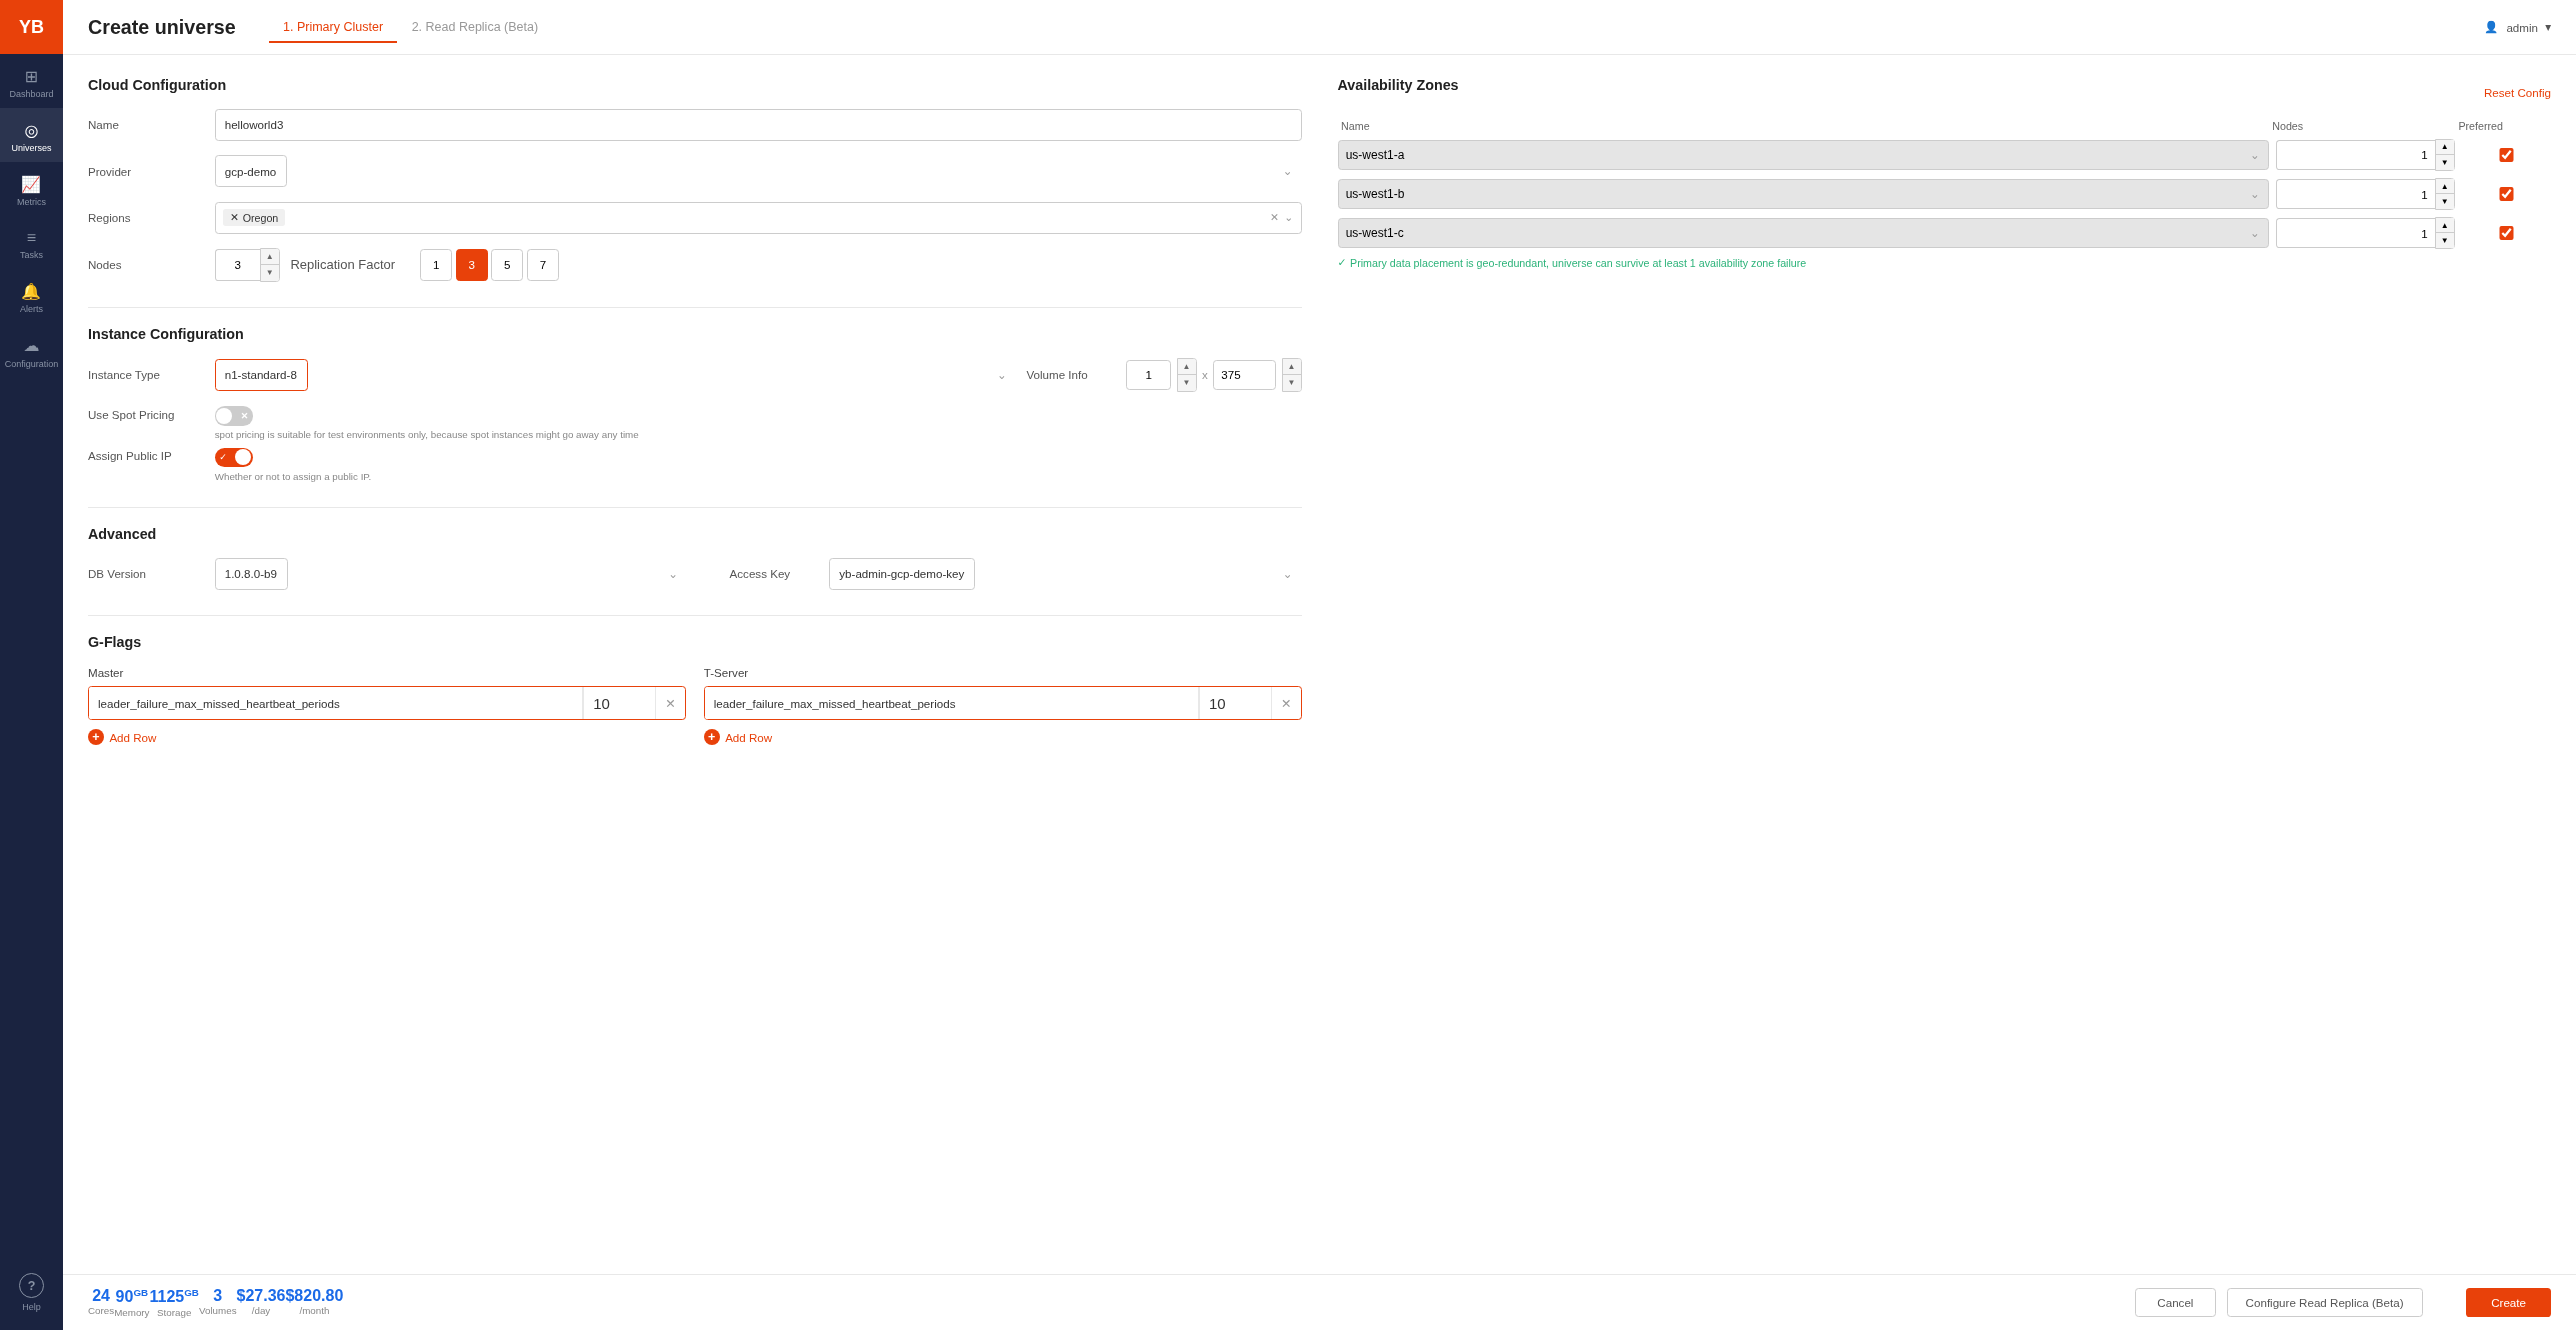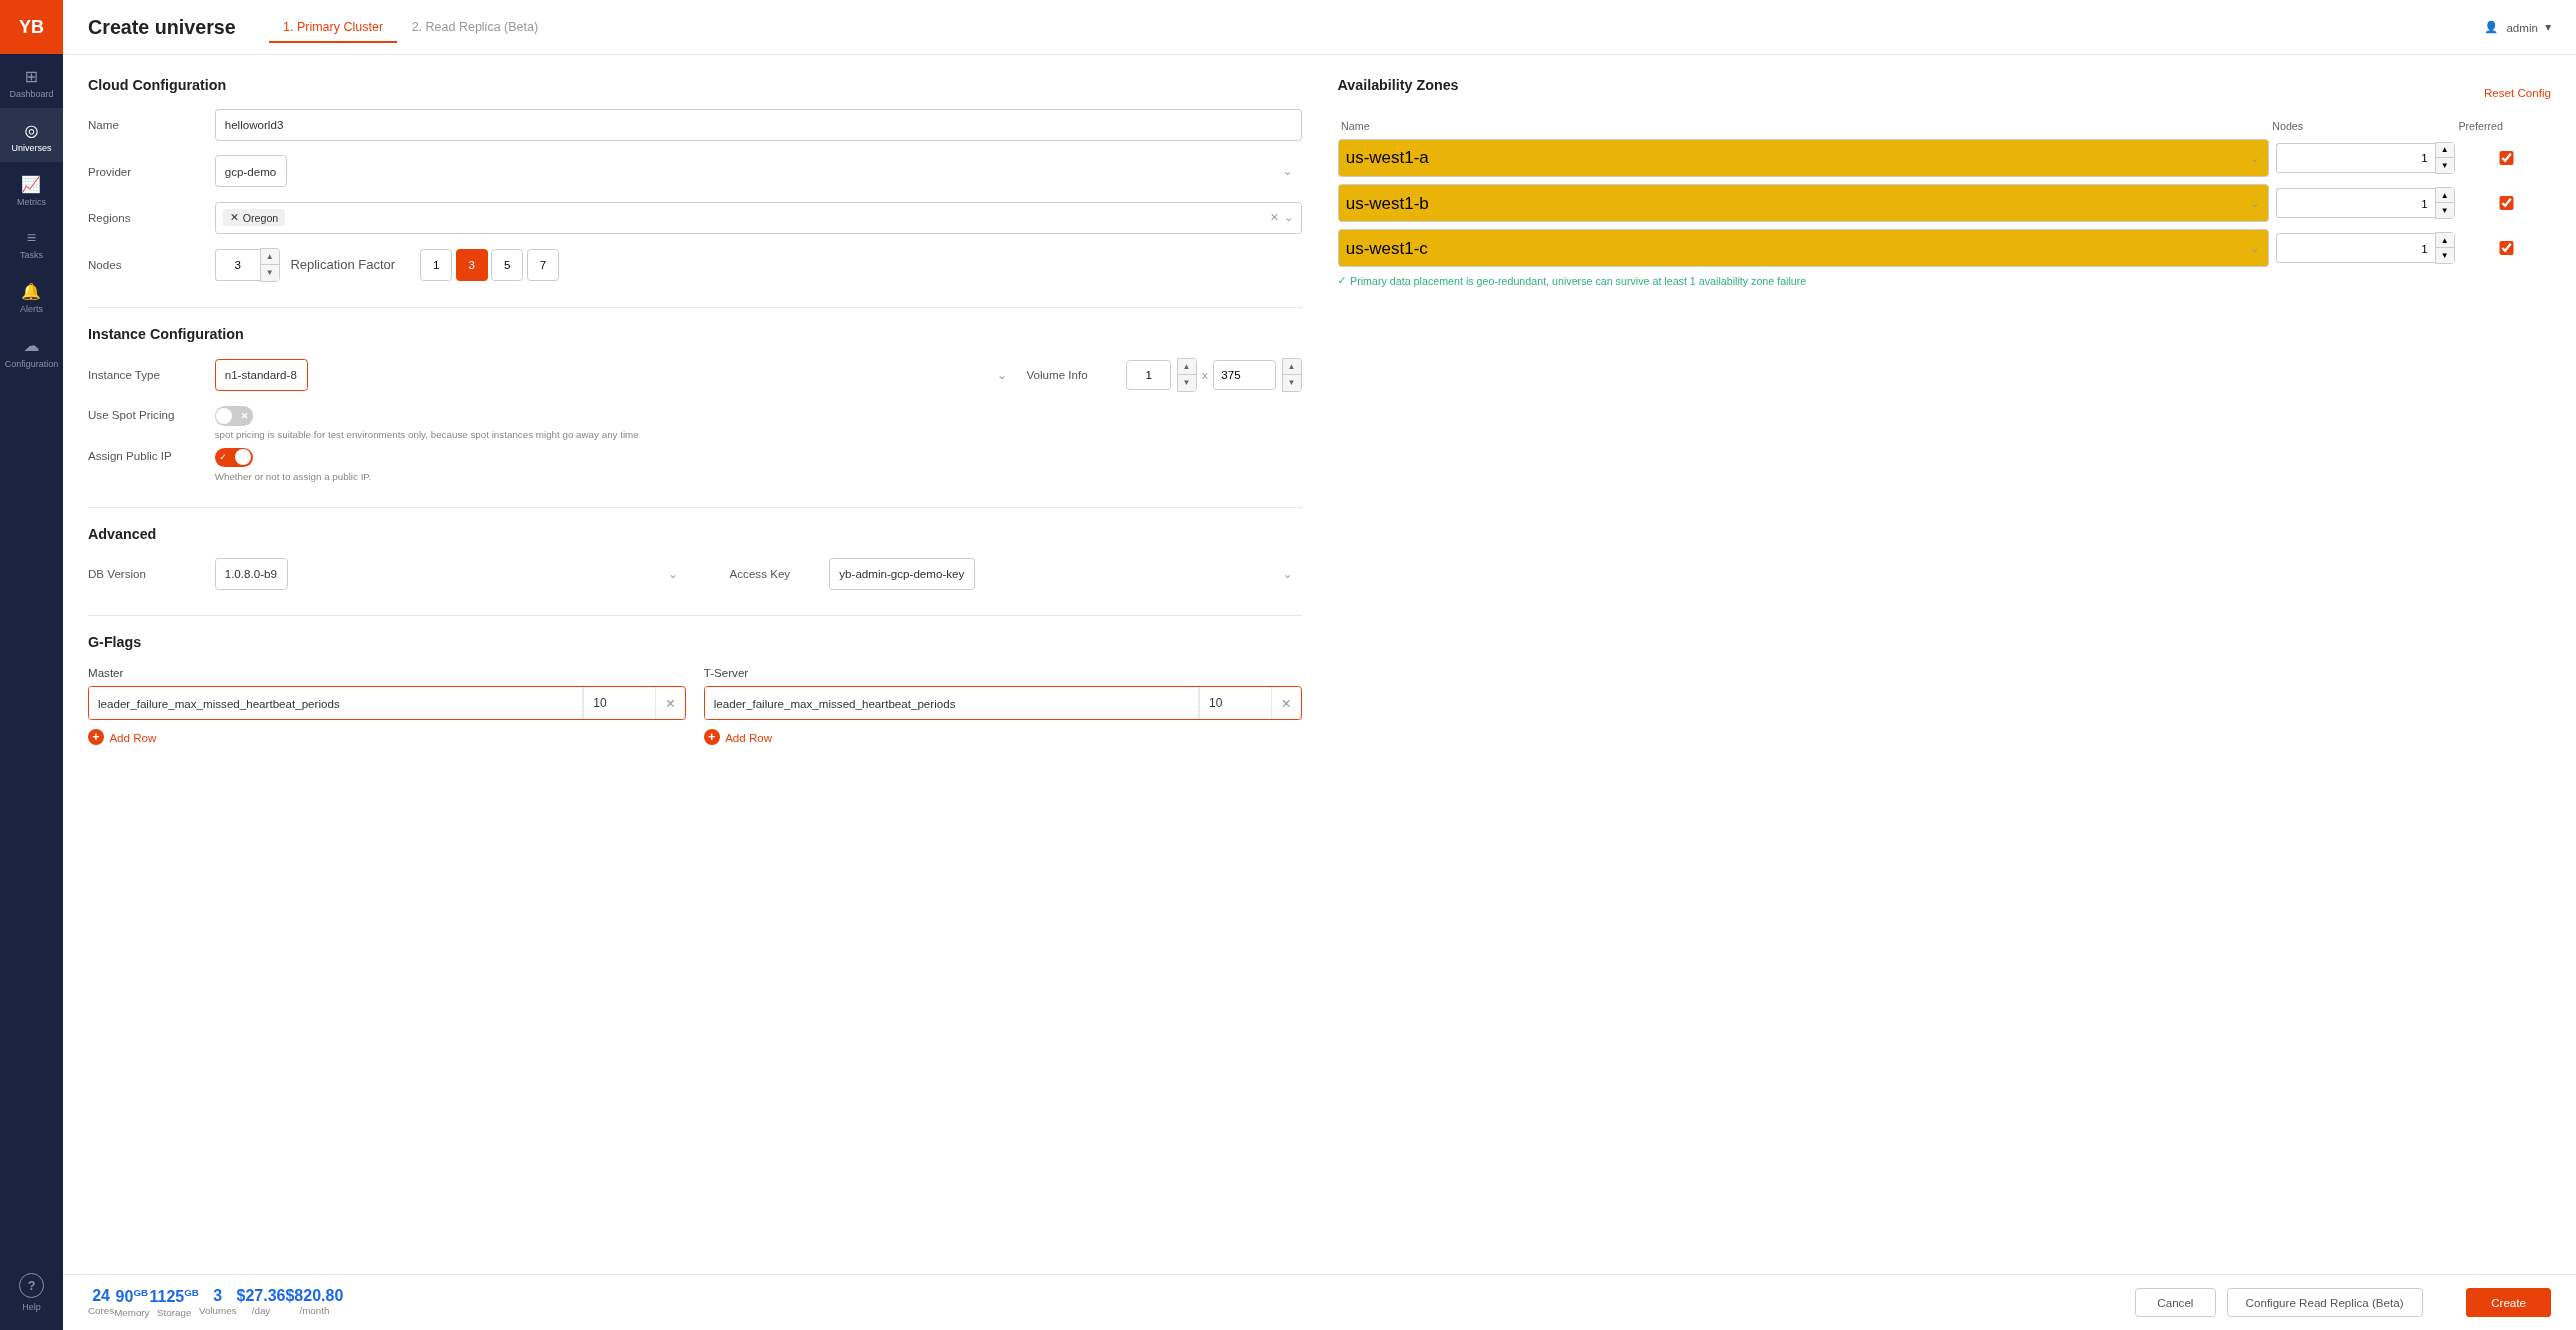--- a/index.html
+++ b/index.html
@@ -172,26 +172,26 @@
     .two-col { display: flex; gap: 36px; }
     .col-left { flex: 1; }
     .col-right { flex: 1; }
 
     
     .az-header { display: flex; justify-content: space-between; align-items: center; margin-bottom: 10.7px; }
     .az-reset { color: #e8410a; font-size: 11.6px; cursor: pointer; }
     .az-table-header { display: grid; grid-template-columns: 1fr 179px 89px; gap: 7.2px; font-size: 10.7px; color: #666; margin-bottom: 7.2px; padding: 0 3.6px; }
     .az-row { display: grid; grid-template-columns: 1fr 179px 89px; gap: 7.2px; margin-bottom: 7.2px; align-items: center; }
     .az-select {
-      height: 38px;
+      height: 30px;
       border: 0.9px solid #ccc;
       border-radius: 3.6px;
       padding: 0 7.2px;
-      font-size: 17px;
-      background: #eab308;
+      font-size: 12px;
+      background: #e5e5e5;
       appearance: none;
     }
     .az-nodes-wrapper { display: flex; align-items: center; }
     .az-nodes-input { width: 100%; height: 30px; border: 0.9px solid #ccc; border-right: none; border-radius: 3.6px 0 0 3.6px; padding: 0 7.2px; font-size: 11.6px; text-align: right; }
     .az-spinner { display: flex; flex-direction: column; border: 0.9px solid #ccc; border-radius: 0 3.6px 3.6px 0; }
     .az-spinner-btn { width: 18px; height: 15px; background: #f5f5f5; border: none; cursor: pointer; font-size: 8px; display: flex; align-items: center; justify-content: center; }
     .az-spinner-btn:first-child { border-bottom: 0.9px solid #ccc; }
     .az-preferred { display: flex; align-items: center; justify-content: center; }
     .checkbox { width: 14.3px; height: 14.3px; accent-color: #e8410a; cursor: pointer; }
     .az-success { color: #2db37a; font-size: 10.7px; display: flex; align-items: center; gap: 3.6px; margin-top: 7.2px; }
@@ -223,21 +223,21 @@
       outline: none;
       color: #333;
     }
     .gflag-divider { width: 0.9px; background: #e8e8e8; height: 32px; }
     .gflag-value-input {
       width: 72px;
       height: 32px;
       border: none;
       border-left: 0.9px solid #e8e8e8;
       padding: 0 9px;
-      font-size: 12px;
+      font-size: 15px;
       outline: none;
       color: #333;
     }
     .gflag-x { padding: 0 9px; cursor: pointer; color: #999; font-size: 12.5px; border-left: 0.9px solid #e8e8e8; height: 32px; display: flex; align-items: center; }
     .add-row { display: flex; align-items: center; gap: 5.4px; color: #e8410a; cursor: pointer; font-size: 11.6px; margin-top: 9px; }
     .add-row-icon { width: 16px; height: 16px; border-radius: 50%; background: #e8410a; color: white; display: flex; align-items: center; justify-content: center; font-size: 12.5px; font-weight: bold; }
 
     
     .footer {
       border-top: 0.9px solid #e8e8e8;

